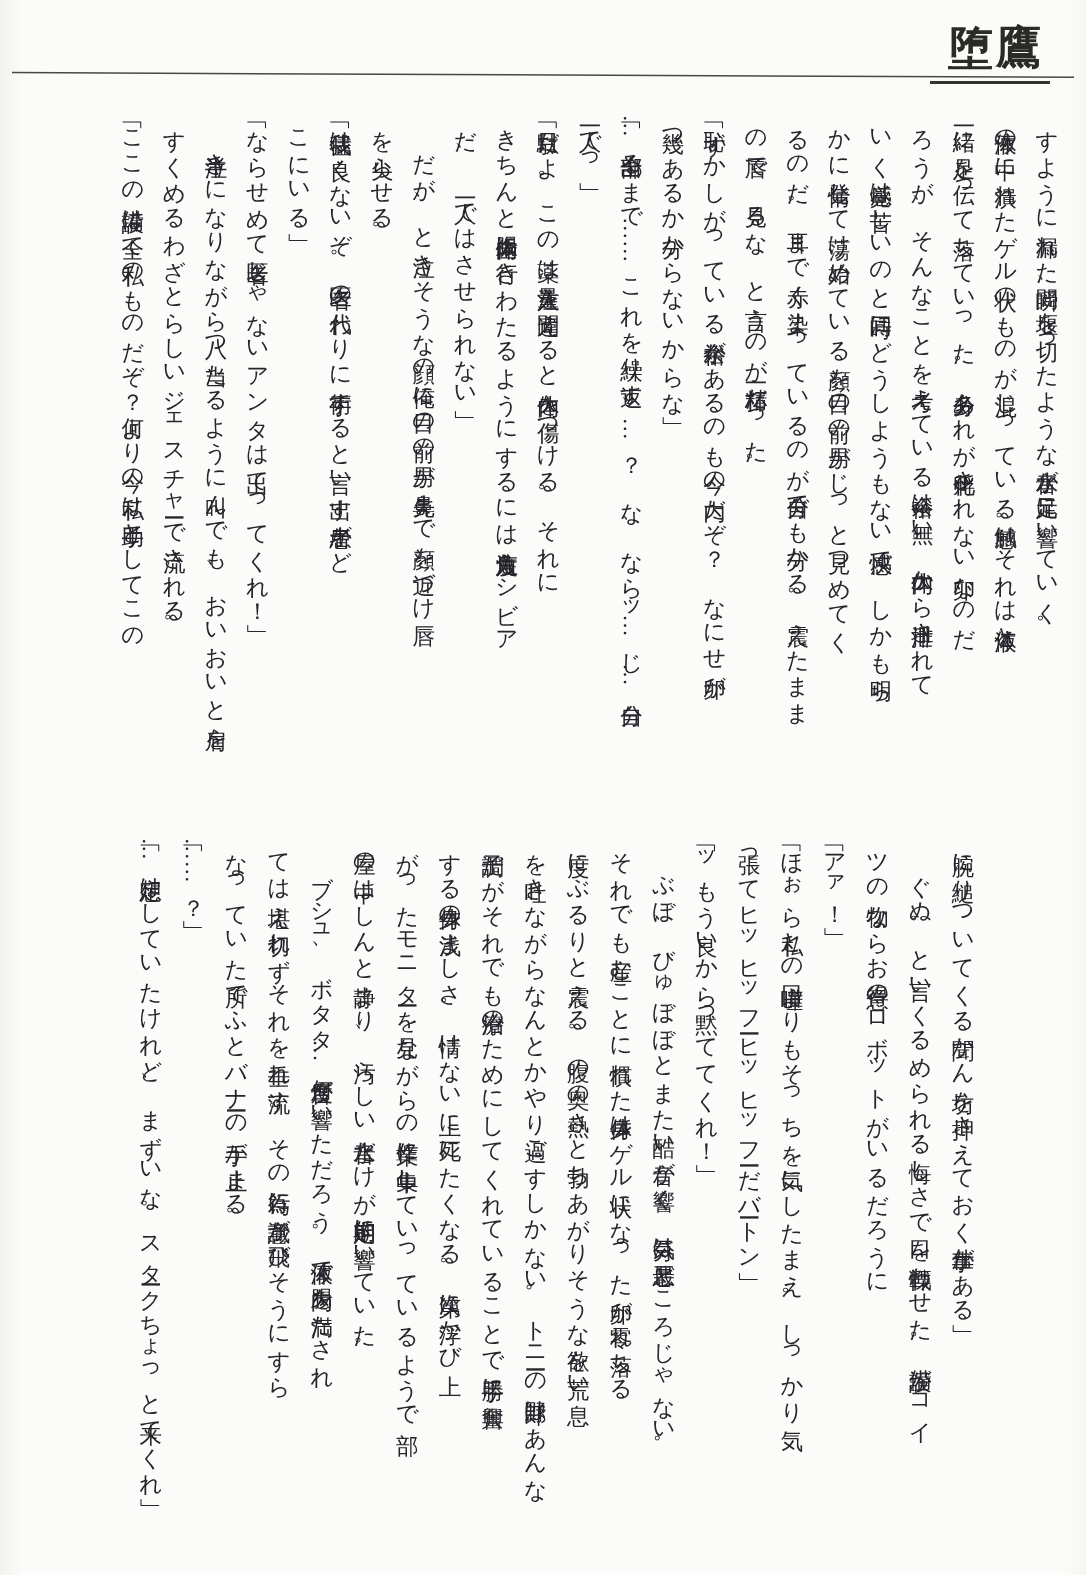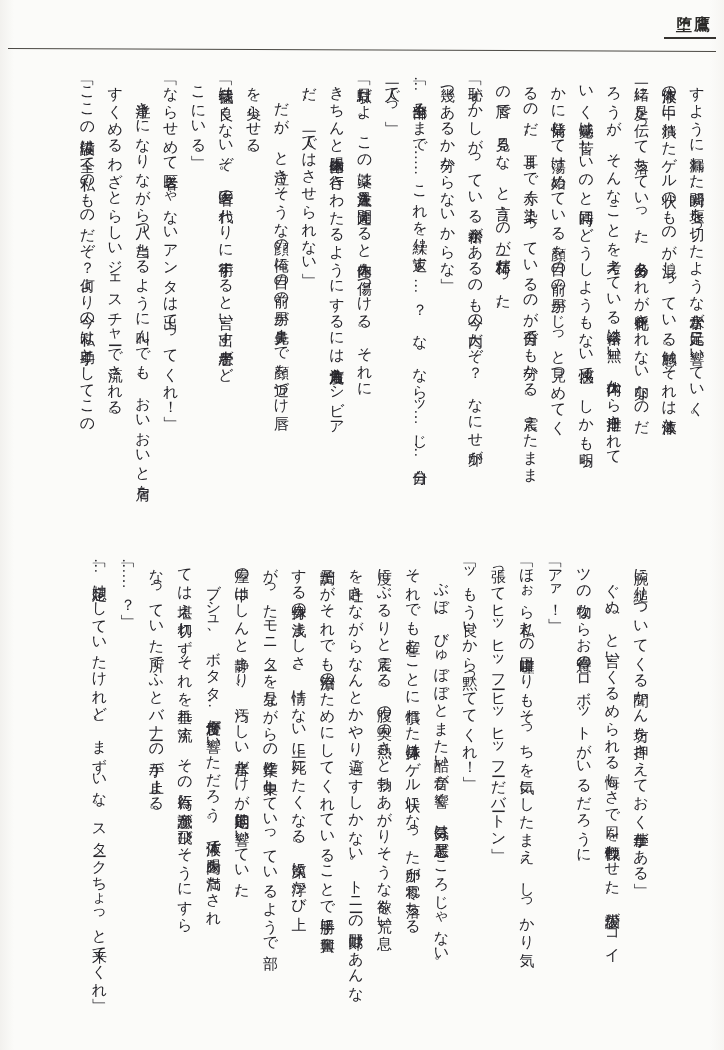--- a/index.html
+++ b/index.html
@@ -16,22 +16,22 @@
   }
   .page {
     position: absolute;
     inset: 0;
     background: linear-gradient(90deg, #f2f1ee 0px, #fbfbf9 14px, #fbfbf9 710px, #f6f5f2 724px);
   }
   
   .header-title {
     position: absolute;
     top: 15px;
-    right: 8px;
-    font-size: 16px;
+    right: 24px;
+    font-size: 30px;
     font-weight: bold;
     color: #2b2a28;
     letter-spacing: 2px;
     padding: 0 4px 3px 12px;
     border-bottom: 2px solid #35332f;
     line-height: 1.2;
   }
   .header-rule {
     position: absolute;
     top: 51px;

